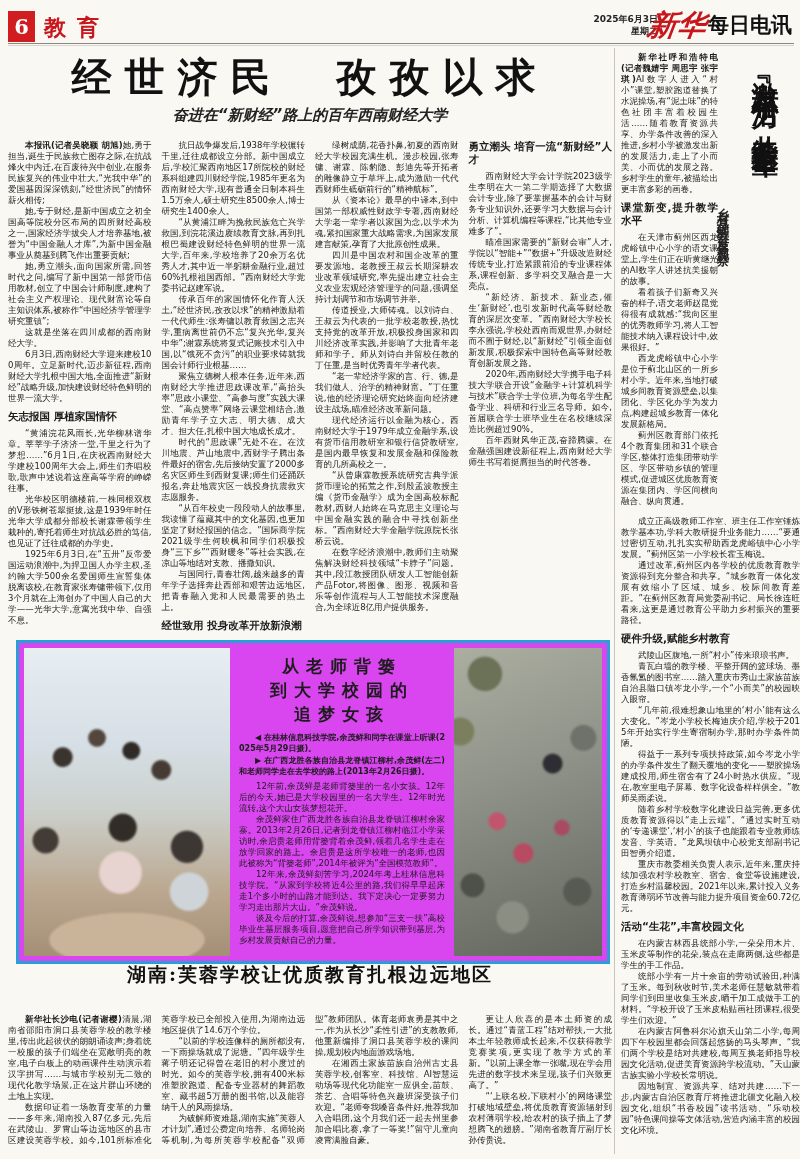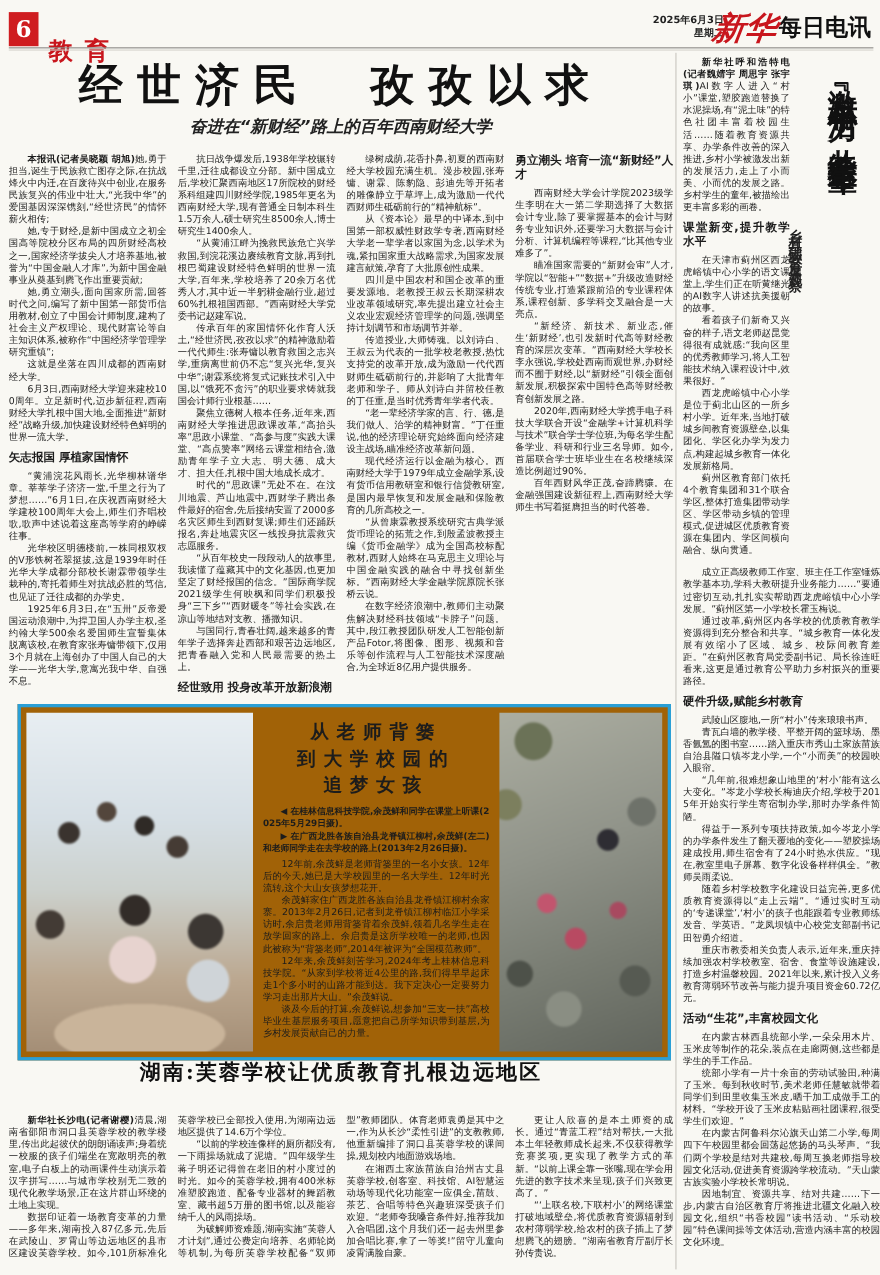--- a/index.html
+++ b/index.html
@@ -2,42 +2,42 @@
 <html><head>
 <meta charset="utf-8">
 <style>
   html,body{margin:0;padding:0;background:#e4e2dc;}
   .page{position:relative;width:800px;height:1159px;margin:0 auto;background:#f9f8f3;
         font-family:"DejaVu Sans",sans-serif;color:#1c1c1c;overflow:hidden;}
   
   .hdr-num{position:absolute;left:8px;top:11px;width:27px;height:31px;background:#cf1d20;color:#fff;
            font-weight:bold;font-size:21px;text-align:center;line-height:31px;font-family:"DejaVu Serif",serif;}
   .hdr-sec{position:absolute;left:44px;top:13px;color:#c8161d;font-size:22px;font-weight:bold;
-           letter-spacing:11px;font-family:Liberation Sans, sans-serif;margin-top:19px;}
+           letter-spacing:11px;font-family:Liberation Sans, sans-serif;}
   .hdr-rule{position:absolute;left:8px;top:43px;width:786px;height:1px;background:#8a8884;}
   .hdr-rule2{position:absolute;left:8px;top:45px;width:786px;height:1px;background:#d6d4cd;}
   .hdr-date{position:absolute;right:142px;top:13px;text-align:right;font-size:9px;line-height:12px;font-weight:bold;color:#222;}
   .hdr-mast{position:absolute;right:8px;top:6px;white-space:nowrap;}
   .mast-script{color:#c8161d;font-size:29px;font-weight:bold;font-style:italic;font-family:"DejaVu Serif",serif;
                display:inline-block;transform:skewX(-8deg);margin-right:2px;}
   .mast-rest{color:#111;font-size:21px;font-weight:bold;font-family:"DejaVu Serif",serif;vertical-align:3px;}
   
   .m-head{position:absolute;left:8px;top:50px;width:604px;text-align:center;font-size:40px;font-weight:bold;
           letter-spacing:13px;font-family:"DejaVu Serif",serif;color:#111;white-space:nowrap;}
   .m-sub{position:absolute;left:8px;top:106px;width:604px;text-align:center;font-size:15px;font-weight:bold;color:#222;font-style:italic;}
   .art{text-align:justify;word-break:break-all;}
   .para{margin:0;text-indent:2em;font-size:8.5px;line-height:11px;}
   .para b{font-weight:bold;margin-top:24px;}
   .subhead{font-weight:bold;font-size:10.5px;line-height:13px;margin:6px 0 5px;text-indent:0;}
   .m-cols{position:absolute;left:8px;top:140px;width:604px;height:492px;
           column-count:4;column-gap:10px;column-fill:auto;overflow:hidden;}
   
   .vrule{position:absolute;left:614px;top:48px;width:1px;height:1106px;background:#c8c6bf;}
   
-  .pbox{position:absolute;left:16px;top:640px;width:578px;height:308px;border:3px solid #2a9fd6;background:#a16207;
+  .pbox{position:absolute;left:16px;top:640px;width:578px;height:308px;border:3px solid #2a9fd6;background:#d946ef;
         box-sizing:content-box;display:flex;padding:5px;gap:6px;}
   .ph{height:100%;overflow:hidden;}
   .ph>div{width:100%;height:100%;filter:blur(1.1px);transform:scale(1.04);}
   .ph-left{width:206px;}
   .ph-left>div{background:
     radial-gradient(circle at 47% 72%, #e7d3cf 0 20px, rgba(0,0,0,0) 21px),
     radial-gradient(circle at 48% 58%, #322c28 0 13px, rgba(0,0,0,0) 14px),
     radial-gradient(circle at 78% 64%, #3c3733 0 15px, rgba(0,0,0,0) 16px),
     radial-gradient(circle at 79% 78%, #cfd4d8 0 18px, rgba(0,0,0,0) 19px),
     radial-gradient(circle at 66% 40%, #453b34 0 9px, rgba(0,0,0,0) 10px),
@@ -114,21 +114,21 @@
       <p class="para">“从黄浦江畔为挽救民族危亡兴学救国,到浣花溪边赓续教育文脉,再到扎根巴蜀建设财经特色鲜明的世界一流大学,百年来,学校培养了20余万名优秀人才,其中近一半躬耕金融行业,超过60%扎根祖国西部。”西南财经大学党委书记赵建军说。</p>
       <p class="para">传承百年的家国情怀化作育人沃土,“经世济民,孜孜以求”的精神激励着一代代师生:张寿镛以教育救国之志兴学,重病离世前仍不忘“复兴光华,复兴中华”;谢霖系统将复式记账技术引入中国,以“饿死不贪污”的职业要求铸就我国会计师行业根基……</p>
       <p class="para">聚焦立德树人根本任务,近年来,西南财经大学推进思政课改革,“高抬头率”思政小课堂、“高参与度”实践大课堂、“高点赞率”网络云课堂相结合,激励青年学子立大志、明大德、成大才、担大任,扎根中国大地成长成才。</p>
       <p class="para">时代的“思政课”无处不在。在汶川地震、芦山地震中,西财学子腾出条件最好的宿舍,先后接纳安置了2000多名灾区师生到西财复课;师生们还踊跃报名,奔赴地震灾区一线投身抗震救灾志愿服务。</p>
       <p class="para">“从百年校史一段段动人的故事里,我读懂了蕴藏其中的文化基因,也更加坚定了财经报国的信念。”国际商学院2021级学生何映枫和同学们积极投身“三下乡”“西财暖冬”等社会实践,在凉山等地结对支教、播撒知识。</p>
       <p class="para">与国同行,青春壮阔,越来越多的青年学子选择奔赴西部和艰苦边远地区,把青春融入党和人民最需要的热土上。</p>
       <div class="subhead">经世致用 投身改革开放新浪潮</div>
       <p class="para">绿树成荫,花香扑鼻,初夏的西南财经大学校园充满生机。漫步校园,张寿镛、谢霖、陈豹隐、彭迪先等开拓者的雕像静立于草坪上,成为激励一代代西财师生砥砺前行的“精神航标”。</p>
       <p class="para">从《资本论》最早的中译本,到中国第一部权威性财政学专著,西南财经大学老一辈学者以家国为念,以学术为魂,紧扣国家重大战略需求,为国家发展建言献策,孕育了大批原创性成果。</p>
       <p class="para">四川是中国农村和国企改革的重要发源地。老教授王叔云长期深耕农业改革领域研究,率先提出建立社会主义农业宏观经济管理学的问题,强调坚持计划调节和市场调节并举。</p>
-      <p class="para">传道授业,大师铸魂。以刘诗白、王叔云为代表的一批学校老教授,热忱支持党的改革开放,成为激励一代代西财师生砥砺前行的,并影响了大批青年老师和学子。师从刘诗白并留校任教的丁任重,是当时优秀青年学者代表。</p>
+      <p class="para">传道授业,大师铸魂。以刘诗白、王叔云为代表的一批学校老教授,热忱支持党的改革开放,积极投身国家和四川经济改革实践,并影响了大批青年老师和学子。师从刘诗白并留校任教的丁任重,是当时优秀青年学者代表。</p>
       <p class="para">“老一辈经济学家的言、行、德,是我们做人、治学的精神财富。”丁任重说,他的经济理论研究始终面向经济建设主战场,瞄准经济改革新问题。</p>
       <p class="para">现代经济运行以金融为核心。西南财经大学于1979年成立金融学系,设有货币信用教研室和银行信贷教研室,是国内最早恢复和发展金融和保险教育的几所高校之一。</p>
       <p class="para">“从曾康霖教授系统研究古典学派货币理论的拓荒之作,到殷孟波教授主编《货币金融学》成为全国高校标配教材,西财人始终在马克思主义理论与中国金融实践的融合中寻找创新坐标。”西南财经大学金融学院原院长张桥云说。</p>
       <p class="para">在数字经济浪潮中,教师们主动聚焦解决财经科技领域“卡脖子”问题。其中,段江教授团队研发人工智能创新产品Fotor,将图像、图形、视频和音乐等创作流程与人工智能技术深度融合,为全球近8亿用户提供服务。</p>
       <div class="subhead">勇立潮头 培育一流“新财经”人才</div>
       <p class="para">西南财经大学会计学院2023级学生李明在大一第二学期选择了大数据会计专业,除了要掌握基本的会计与财务专业知识外,还要学习大数据与会计分析、计算机编程等课程,“比其他专业难多了”。</p>
       <p class="para">瞄准国家需要的“新财会审”人才,学院以“智能+”“数据+”升级改造财经传统专业,打造紧跟前沿的专业课程体系,课程创新、多学科交叉融合是一大亮点。</p>
       <p class="para">“新经济、新技术、新业态,催生‘新财经’,也引发新时代高等财经教育的深层次变革。”西南财经大学校长李永强说,学校处西南而观世界,办财经而不囿于财经,以“新财经”引领全面创新发展,积极探索中国特色高等财经教育创新发展之路。</p>
       <p class="para">2020年,西南财经大学携手电子科技大学联合开设“金融学+计算机科学与技术”联合学士学位班,为每名学生配备学业、科研和行业三名导师。如今,首届联合学士班毕业生在名校继续深造比例超过90%。</p>
       <p class="para">百年西财风华正茂,奋蹄腾骧。在金融强国建设新征程上,西南财经大学师生书写着挺膺担当的时代答卷。</p>

